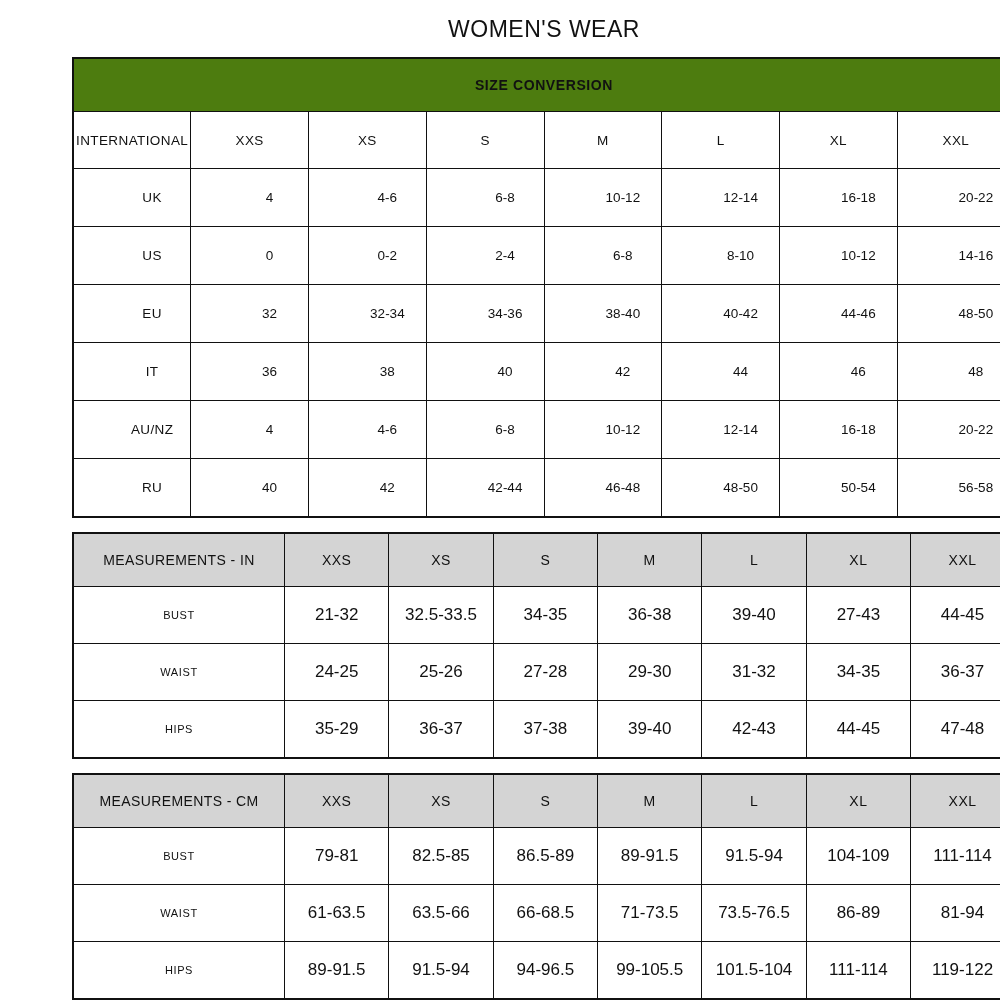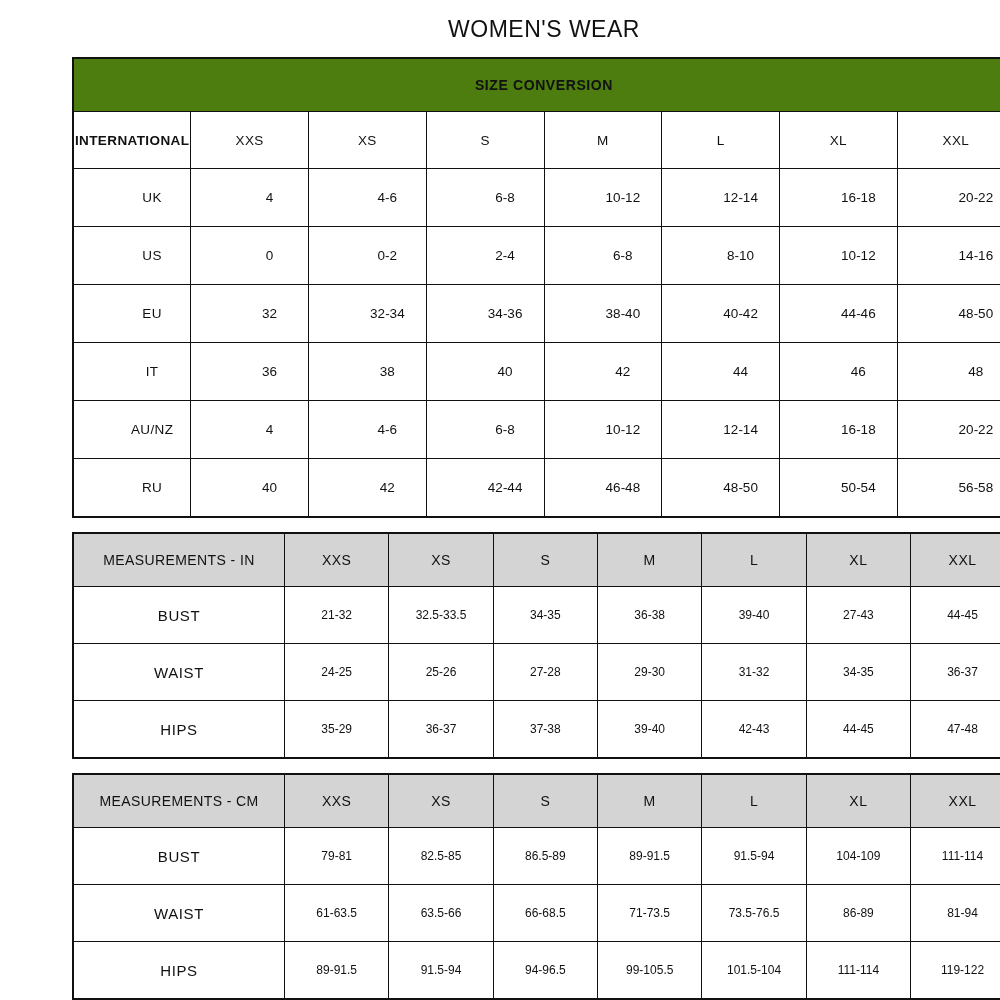--- a/index.html
+++ b/index.html
@@ -76,27 +76,27 @@
     font-size: 14px;
   }
   .meas-table thead td.lbl {
     text-align: center;
     letter-spacing: 0.4px;
   }
   .meas-table tbody td {
     height: 56px;
   }
   .meas-table tbody td.rowlabel {
-    font-size: 15px;
+    font-size: 11px;
     letter-spacing: 0.6px;
   }
   .meas-table tbody td.val {
-    font-size: 12px;
-  }
-  .col-label-1 { width: 162px; font-weight: bold; }
+    font-size: 17px;
+  }
+  .col-label-1 { width: 162px; }
   .col-label-2 { width: 210px; }
 </style>
 </head>
 <body>
 
 <div class="page">
 
   <div class="title">WOMEN'S WEAR</div>
 
   <table id="conversion-table">

